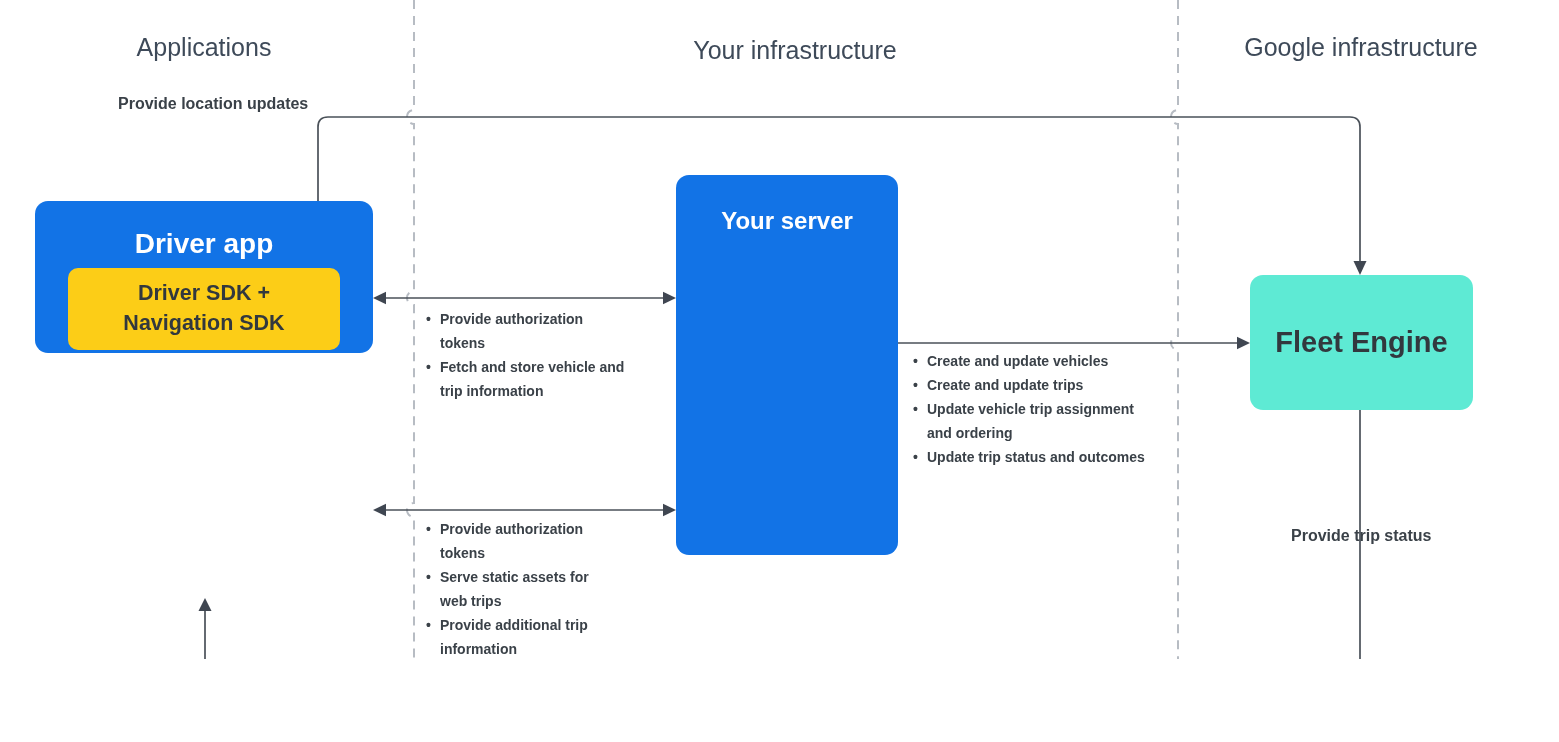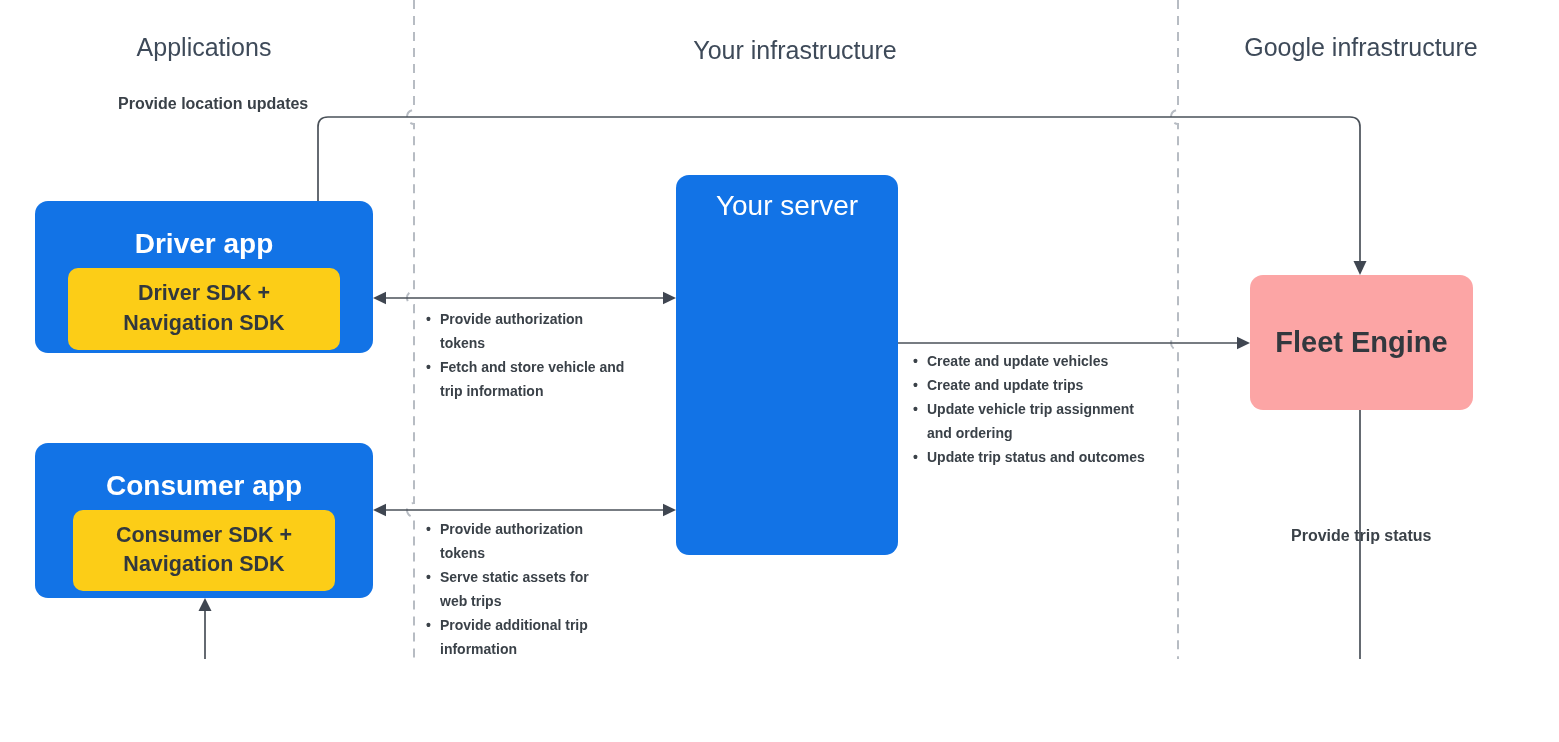--- a/index.html
+++ b/index.html
@@ -62,29 +62,29 @@
   .server-box {
     position: absolute;
     left: 676px; top: 175px;
     width: 222px; height: 380px;
     background: #1273e6;
     border-radius: 13px;
     text-align: center;
   }
   .server-box .app-title {
     color: #ffffff;
-    font-size: 28px;
-    font-weight: 400;
-    margin-top: 15px;
+    font-size: 24px;
+    font-weight: 700;
+    margin-top: 32px;
   }
   .fleet-box {
     position: absolute;
     left: 1250px; top: 275px;
     width: 223px; height: 135px;
-    background: #fca5a5;
+    background: #5eead4;
     border-radius: 13px;
     display: flex;
     align-items: center;
     justify-content: center;
     color: #32383e;
     font-size: 29px;
     font-weight: 700;
   }
 
   ul.notes {
@@ -145,24 +145,20 @@
   <div class="col-header" style="left:1361px; top:33px;">Google infrastructure</div>
 
   <div class="edge-label" style="left:118px; top:95px;">Provide location updates</div>
   <div class="edge-label" style="left:1291px; top:527px;">Provide trip status</div>
 
   <div class="app-box" style="left:35px; top:201px; height:152px;">
     <div class="app-title">Driver app</div>
     <div class="sdk-box" style="width:272px; height:82px;">Driver SDK + Navigation SDK</div>
   </div>
 
-  <div class="app-box" style="left:35px; top:443px; height:155px;">
-    <div class="app-title">Consumer app</div>
-    <div class="sdk-box" style="width:262px; height:81px;">Consumer SDK + Navigation SDK</div>
-  </div>
 
   <div class="server-box">
     <div class="app-title">Your server</div>
   </div>
 
   <div class="fleet-box">
     <span>Fleet Engine</span>
   </div>
 
   <ul class="notes" style="left:426px; top:307px; width:200px;">

